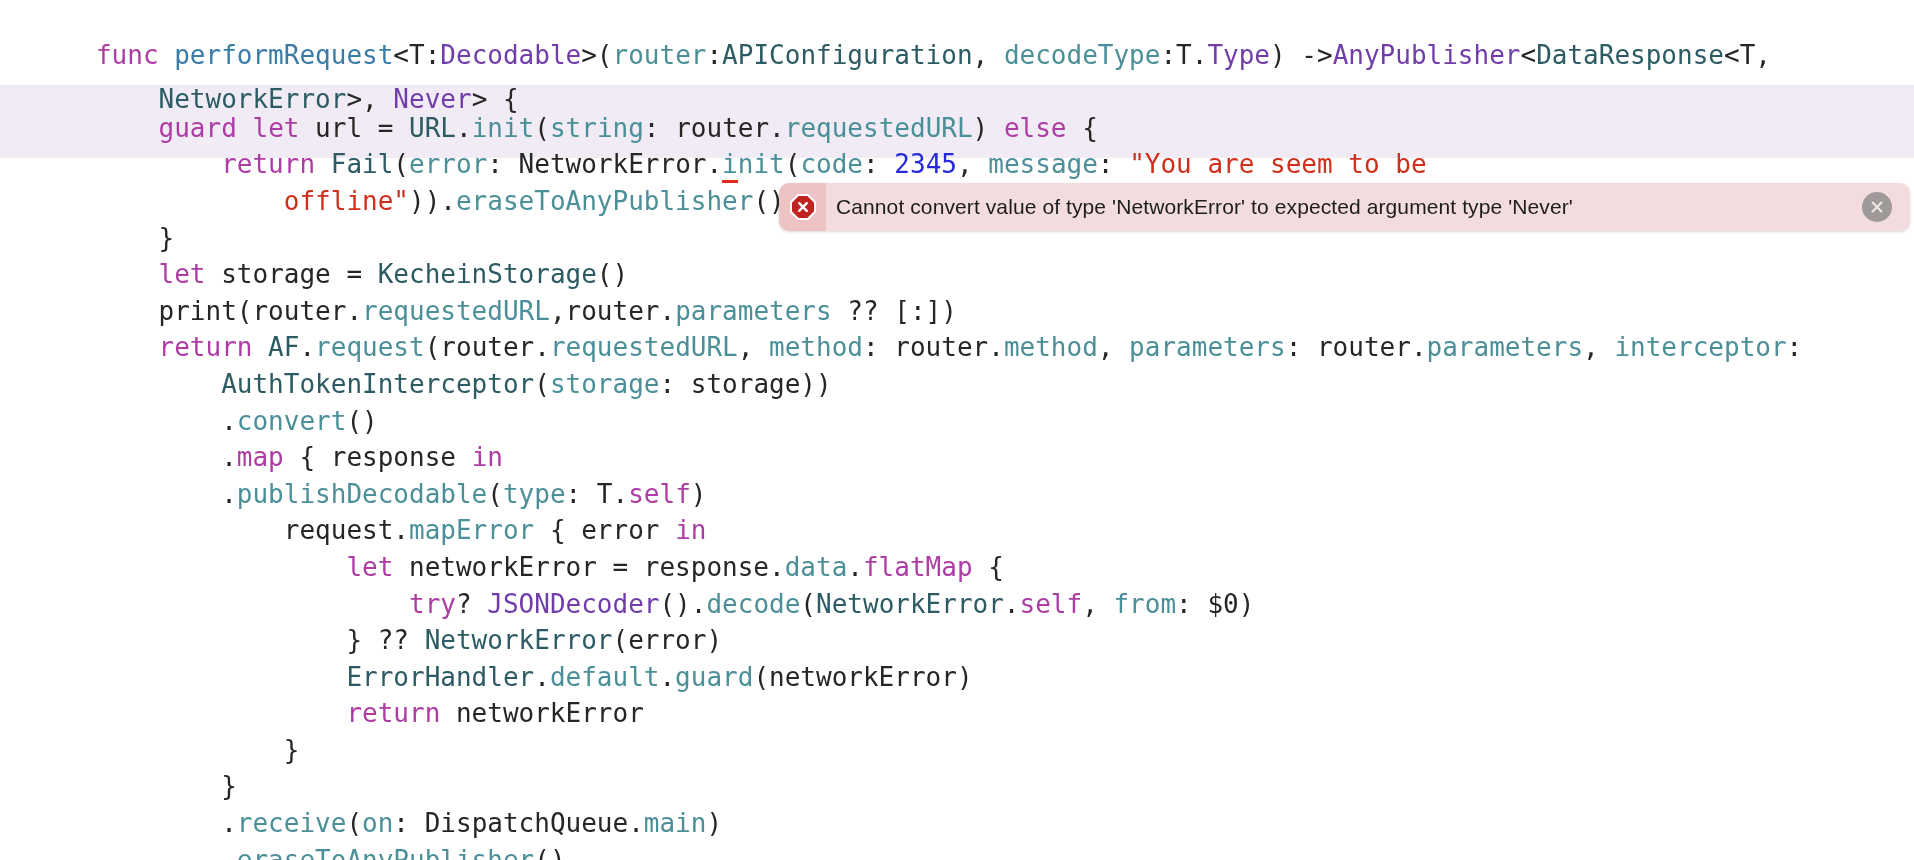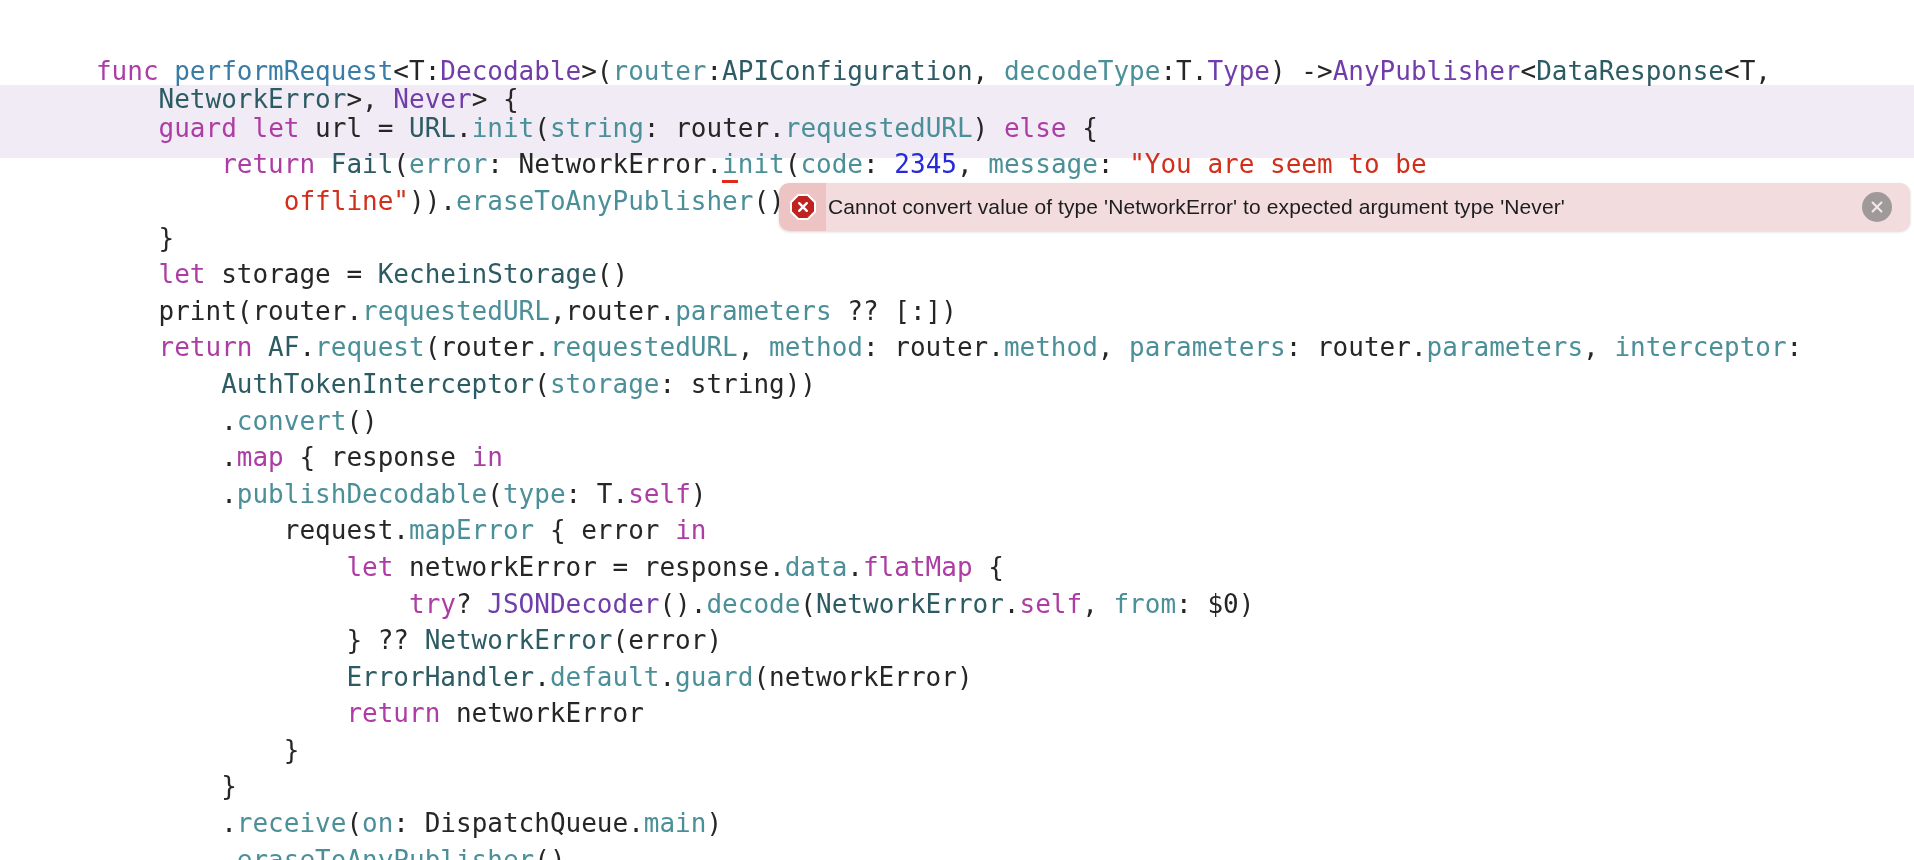--- a/index.html
+++ b/index.html
@@ -96,21 +96,21 @@
   }
   .octagon {
     width: 26px;
     height: 26px;
     display: block;
   }
   .error-text {
     flex: 1 1 auto;
     font-size: 21px;
     color: #1d1d1f;
-    padding-left: 2px;
+    padding-left: 10px;
     white-space: nowrap;
     overflow: hidden;
     text-overflow: ellipsis;
     letter-spacing: 0.1px;
   }
   .error-close {
     flex: 0 0 auto;
     width: 30px;
     height: 30px;
     margin-right: 18px;
@@ -125,21 +125,21 @@
 </style>
 </head>
 <body>
 
 <div id="editor">
 
   <div class="highlight-band" style="top:85px;height:73px;"></div>
 
   <div class="code">
 
-    <div class="line" style="top:16px;">
+    <div class="line" style="top:0;">
       <span class="kw">func</span><span class="plain"> </span><span class="decl">performRequest</span><span class="plain">&lt;T:</span><span class="type">Decodable</span><span class="plain">&gt;(</span><span class="prop">router</span><span class="plain">:</span><span class="otype">APIConfiguration</span><span class="plain">, </span><span class="prop">decodeType</span><span class="plain">:</span><span class="plain">T.</span><span class="type">Type</span><span class="plain">) -&gt;</span><span class="type">AnyPublisher</span><span class="plain">&lt;</span><span class="otype">DataResponse</span><span class="plain">&lt;T,</span>
     </div>
 
     <div class="line" style="top:8px;">
       <span class="plain">    </span><span class="otype">NetworkError</span><span class="plain">&gt;, </span><span class="type">Never</span><span class="plain">&gt; {</span>
     </div>
 
     <div class="line">
       <span class="plain">    </span><span class="kw">guard</span><span class="plain"> </span><span class="kw">let</span><span class="plain"> url = </span><span class="otype">URL</span><span class="plain">.</span><span class="prop">init</span><span class="plain">(</span><span class="prop">string</span><span class="plain">: router.</span><span class="prop">requestedURL</span><span class="plain">) </span><span class="kw">else</span><span class="plain"> {</span>
     </div>
@@ -162,21 +162,21 @@
 
     <div class="line">
       <span class="plain">    </span><span class="plain">print(router.</span><span class="prop">requestedURL</span><span class="plain">,router.</span><span class="prop">parameters</span><span class="plain"> ?? [:])</span>
     </div>
 
     <div class="line">
       <span class="plain">    </span><span class="kw">return</span><span class="otype"> AF</span><span class="plain">.</span><span class="prop">request</span><span class="plain">(router.</span><span class="prop">requestedURL</span><span class="plain">, </span><span class="prop">method</span><span class="plain">: router.</span><span class="prop">method</span><span class="plain">, </span><span class="prop">parameters</span><span class="plain">: router.</span><span class="prop">parameters</span><span class="plain">, </span><span class="prop">interceptor</span><span class="plain">:</span>
     </div>
 
     <div class="line">
-      <span class="plain">        </span><span class="otype">AuthTokenInterceptor</span><span class="plain">(</span><span class="prop">storage</span><span class="plain">: string))</span>
+      <span class="plain">        </span><span class="otype">AuthTokenInterceptor</span><span class="plain">(</span><span class="prop">storage</span><span class="plain">: storage))</span>
     </div>
 
     <div class="line">
       <span class="plain">        .</span><span class="prop">convert</span><span class="plain">()</span>
     </div>
 
     <div class="line">
       <span class="plain">        .</span><span class="kw">map</span><span class="plain"> { response </span><span class="kw">in</span>
     </div>
 

